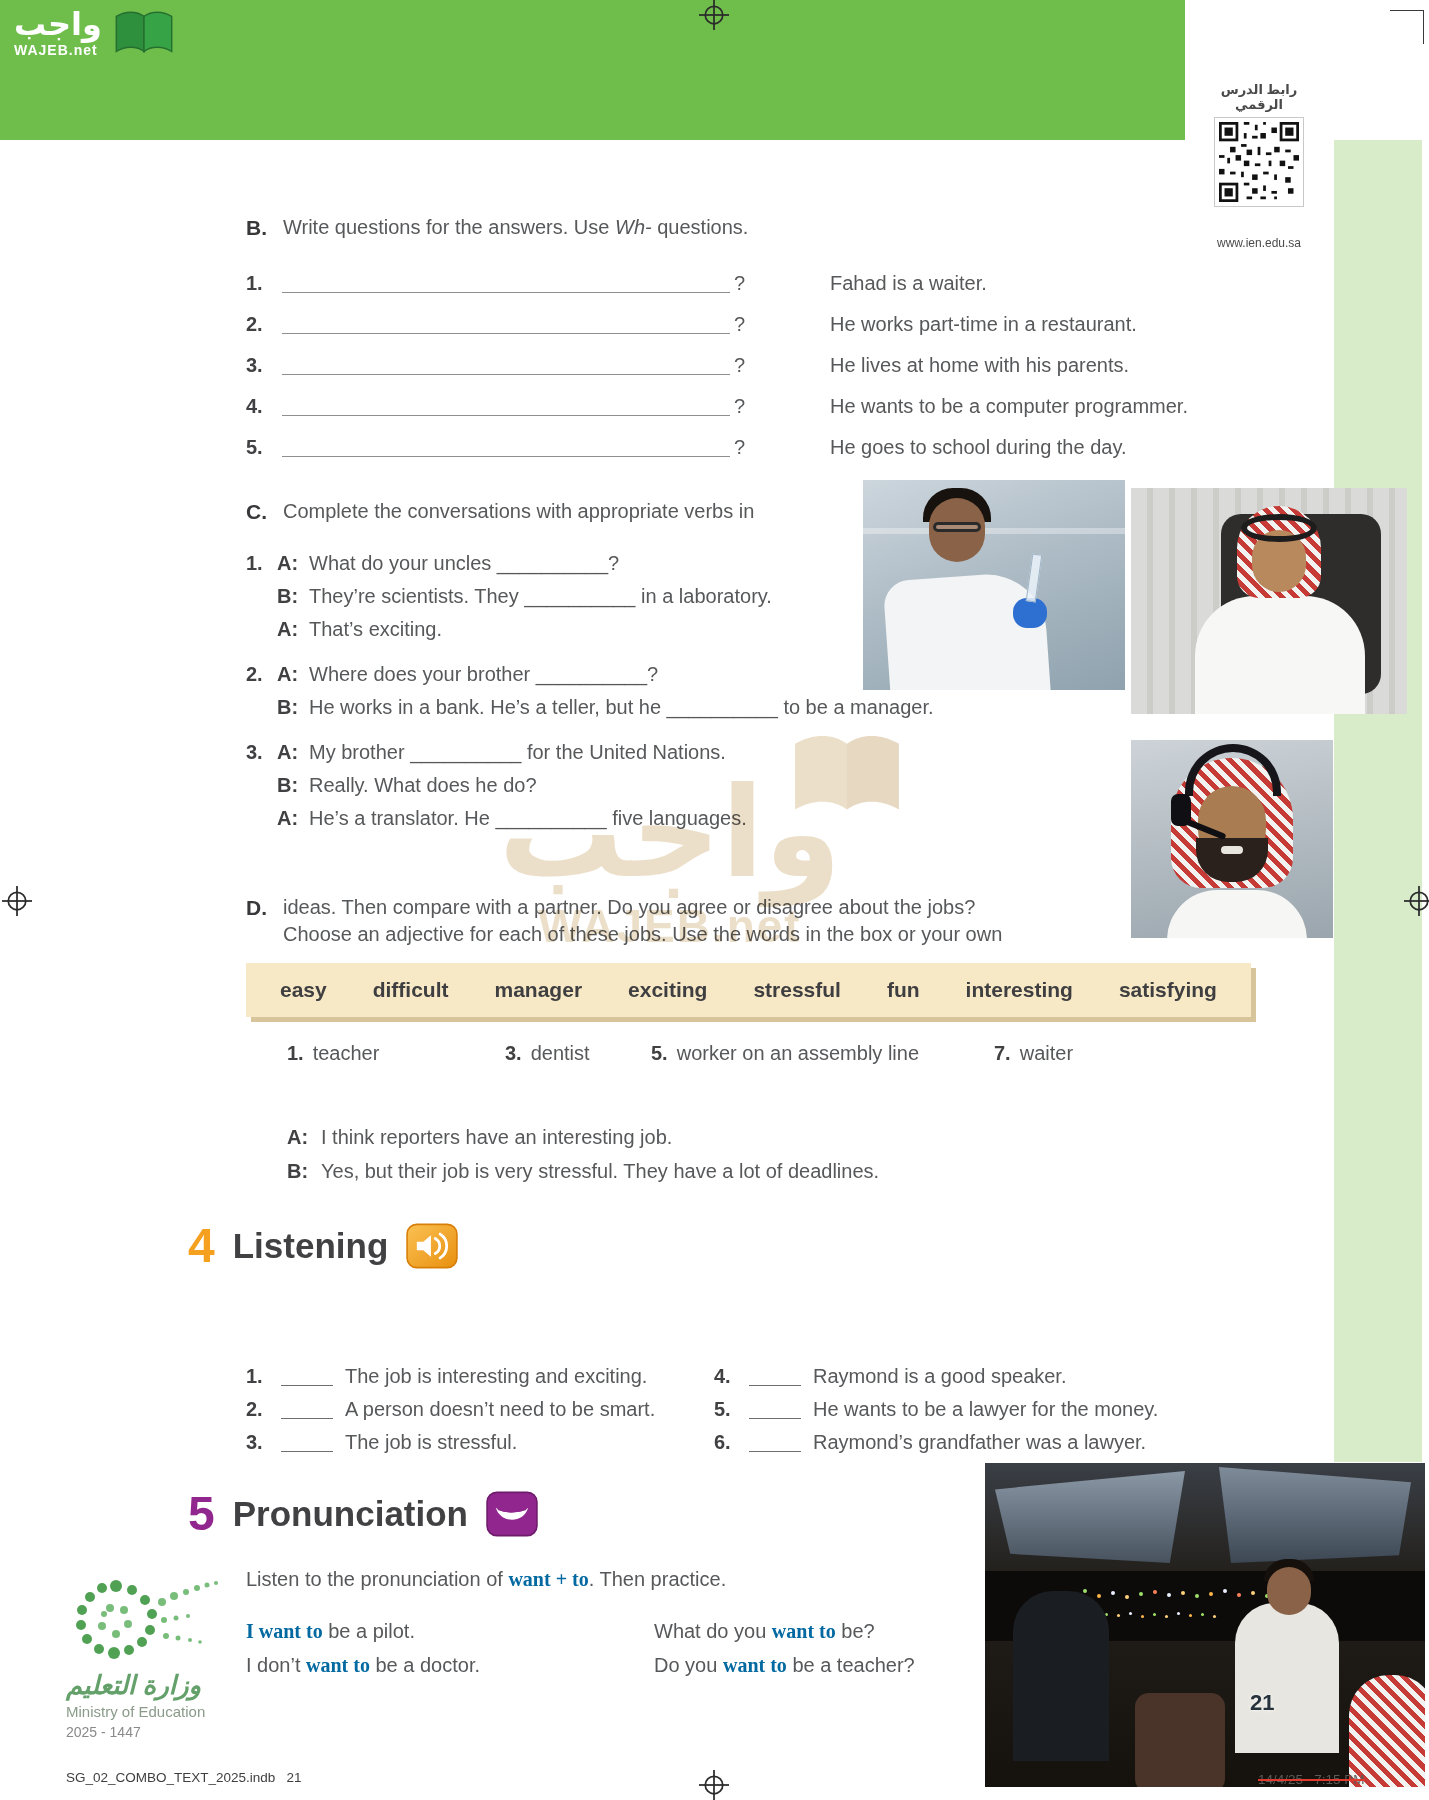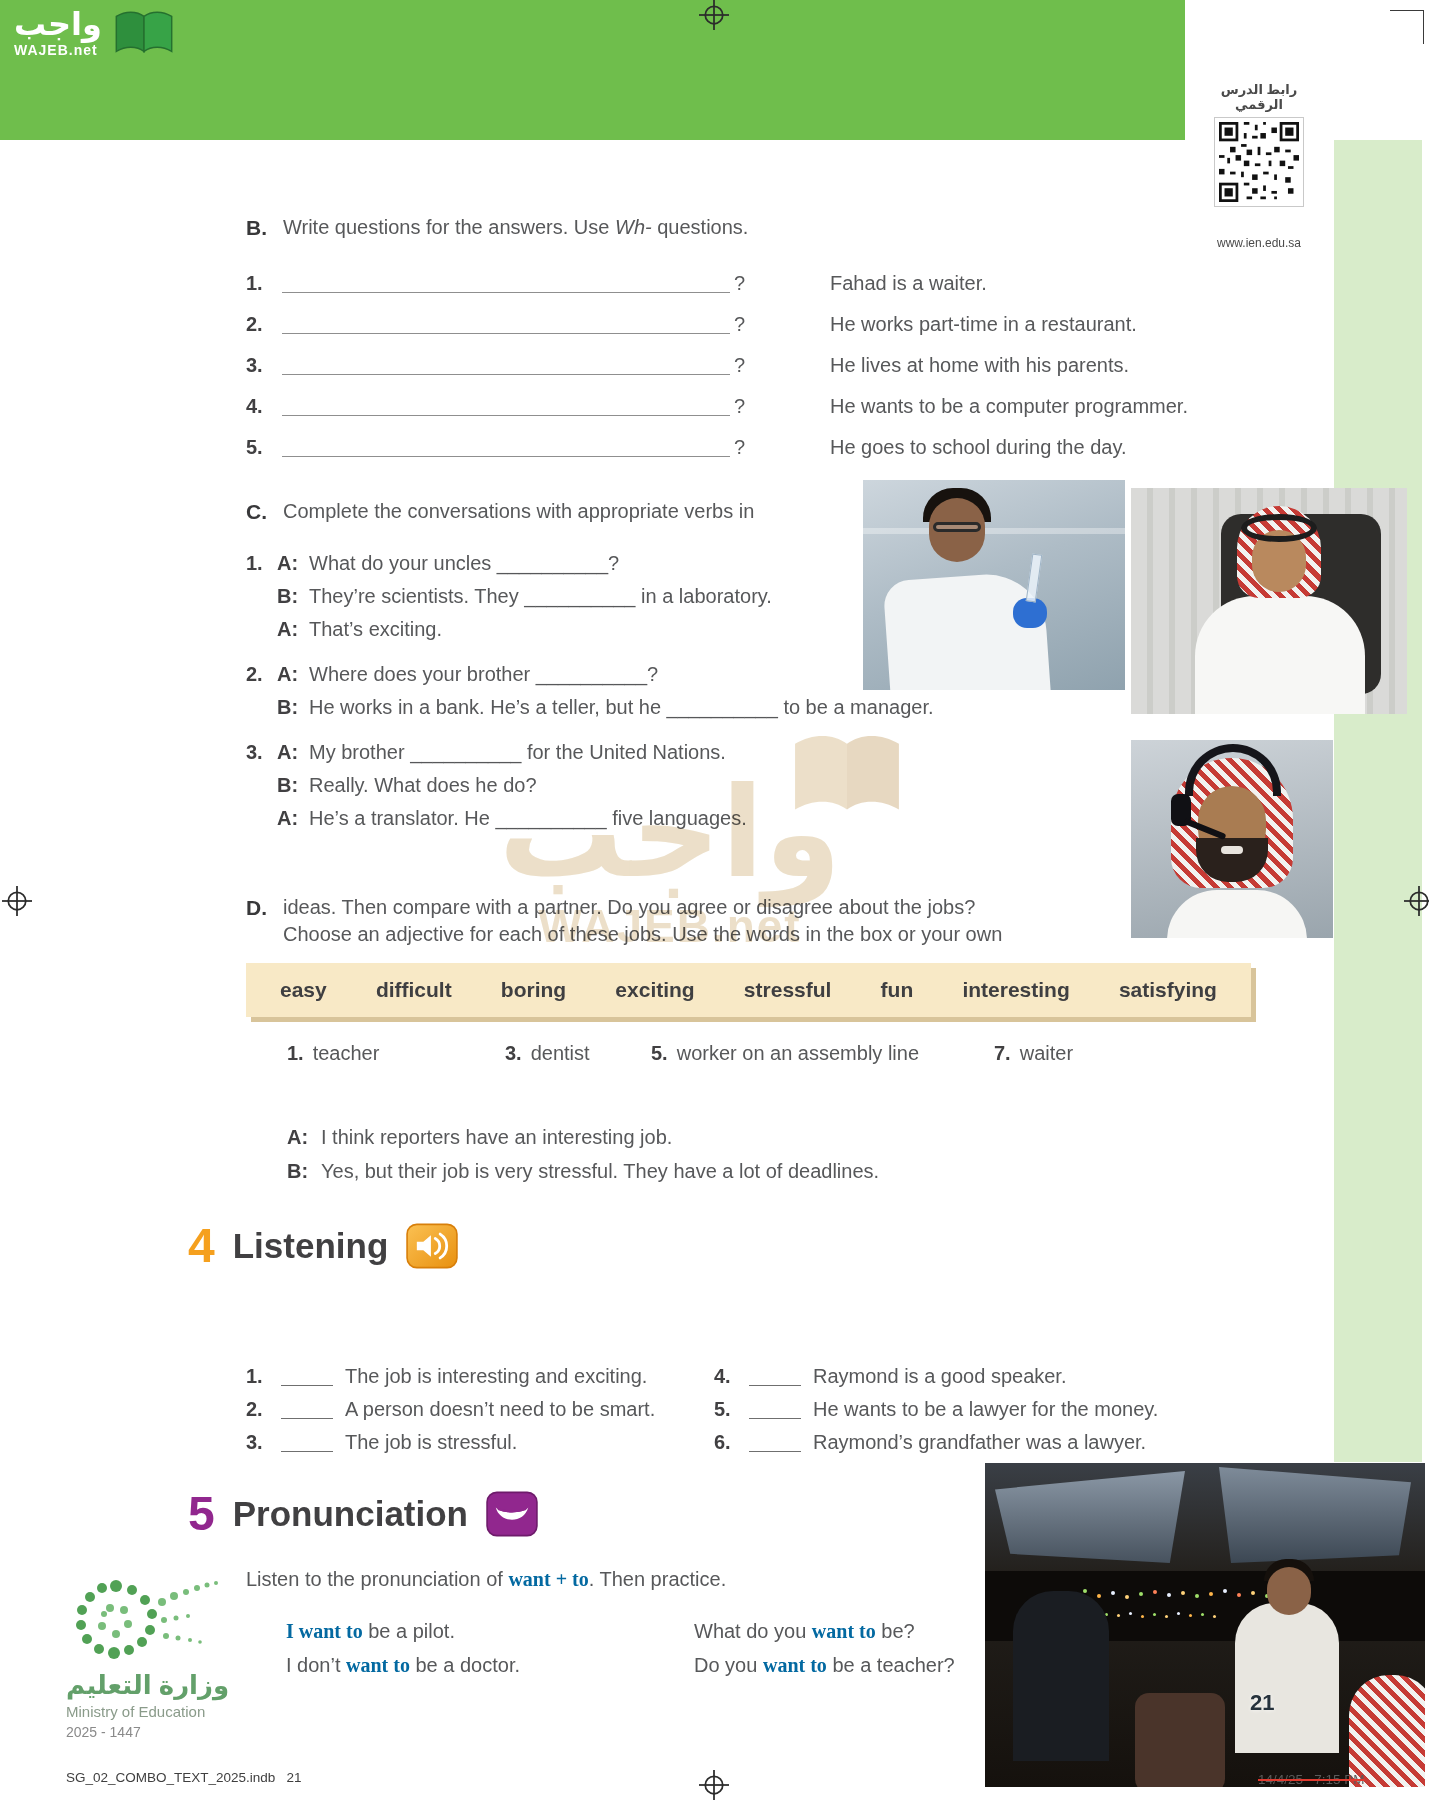--- a/index.html
+++ b/index.html
@@ -134,25 +134,25 @@
   .ls-intro{position:absolute;left:246px;top:1316px;font-size:20px;}
   .bi{font-weight:bold;font-style:italic;color:#414042;}
   .ls-grid{position:absolute;left:246px;top:1366px;display:grid;
     grid-template-columns:35px 64px 369px 35px 64px 1fr;row-gap:12px;font-size:20px;line-height:21px;width:1100px;}
   .l-blank{border-bottom:1.5px solid #6f6f6f;height:20px;width:52px;}
 
   .pr-intro{position:absolute;left:246px;top:1568px;font-size:20px;}
   .pron-col{position:absolute;top:1614px;font-size:20px;}
   .pron-left{left:246px;}
   .pron-right{left:654px;}
-  .pron-line{line-height:34px;margin-left:40px;}
+  .pron-line{line-height:34px;}
 
   
   .ministry{position:absolute;left:66px;top:1572px;width:210px;}
-  .min-ar{font-size:26px;font-weight:bold;color:#63a06a;margin-top:2px;}
+  .min-ar{font-size:26px;font-weight:bold;color:#63a06a;margin-top:2px;font-style:italic;}
   .min-en{font-size:15px;color:#8a9b8a;margin-top:2px;}
   .min-years{font-size:14px;color:#8a8a8a;margin-top:4px;}
 
   
   .watermark{position:absolute;left:380px;top:770px;width:580px;text-align:center;color:#d9c093;
     opacity:.5;mix-blend-mode:multiply;z-index:40;pointer-events:none;}
   .wm-ar{font-size:125px;font-weight:bold;line-height:1;}
   .wm-net{font-size:46px;font-weight:bold;letter-spacing:2px;margin-top:4px;}
   .wm-book{position:absolute;right:48px;top:-40px;width:130px;height:90px;}
 
@@ -400,21 +400,21 @@
       <span>
         <div>ideas. Then compare with a partner. Do you agree or disagree about the jobs?</div>
         <div>Choose an adjective for each of these jobs. Use the words in the box or your own</div>
       </span>
     </div>
   </div>
 
   <div class="word-box">
     <span>easy</span>
     <span>difficult</span>
-    <span>boring</span>
+    <span>manager</span>
     <span>exciting</span>
     <span>stressful</span>
     <span>fun</span>
     <span>interesting</span>
     <span>satisfying</span>
   </div>
 
   <div class="jobs">
     <div class="jobs-row">
       <span class="job-cell"><span class="num">1.</span><span>teacher</span></span>

